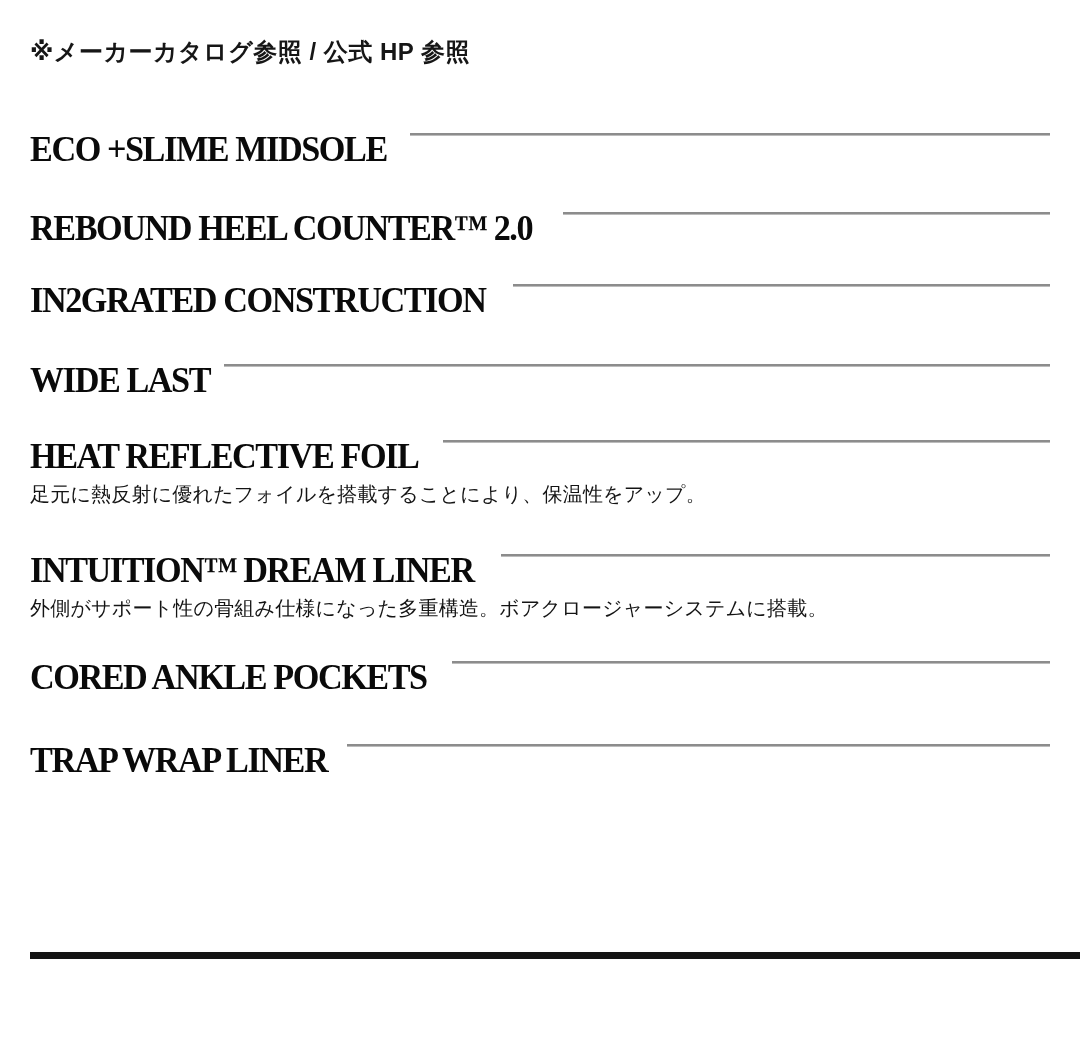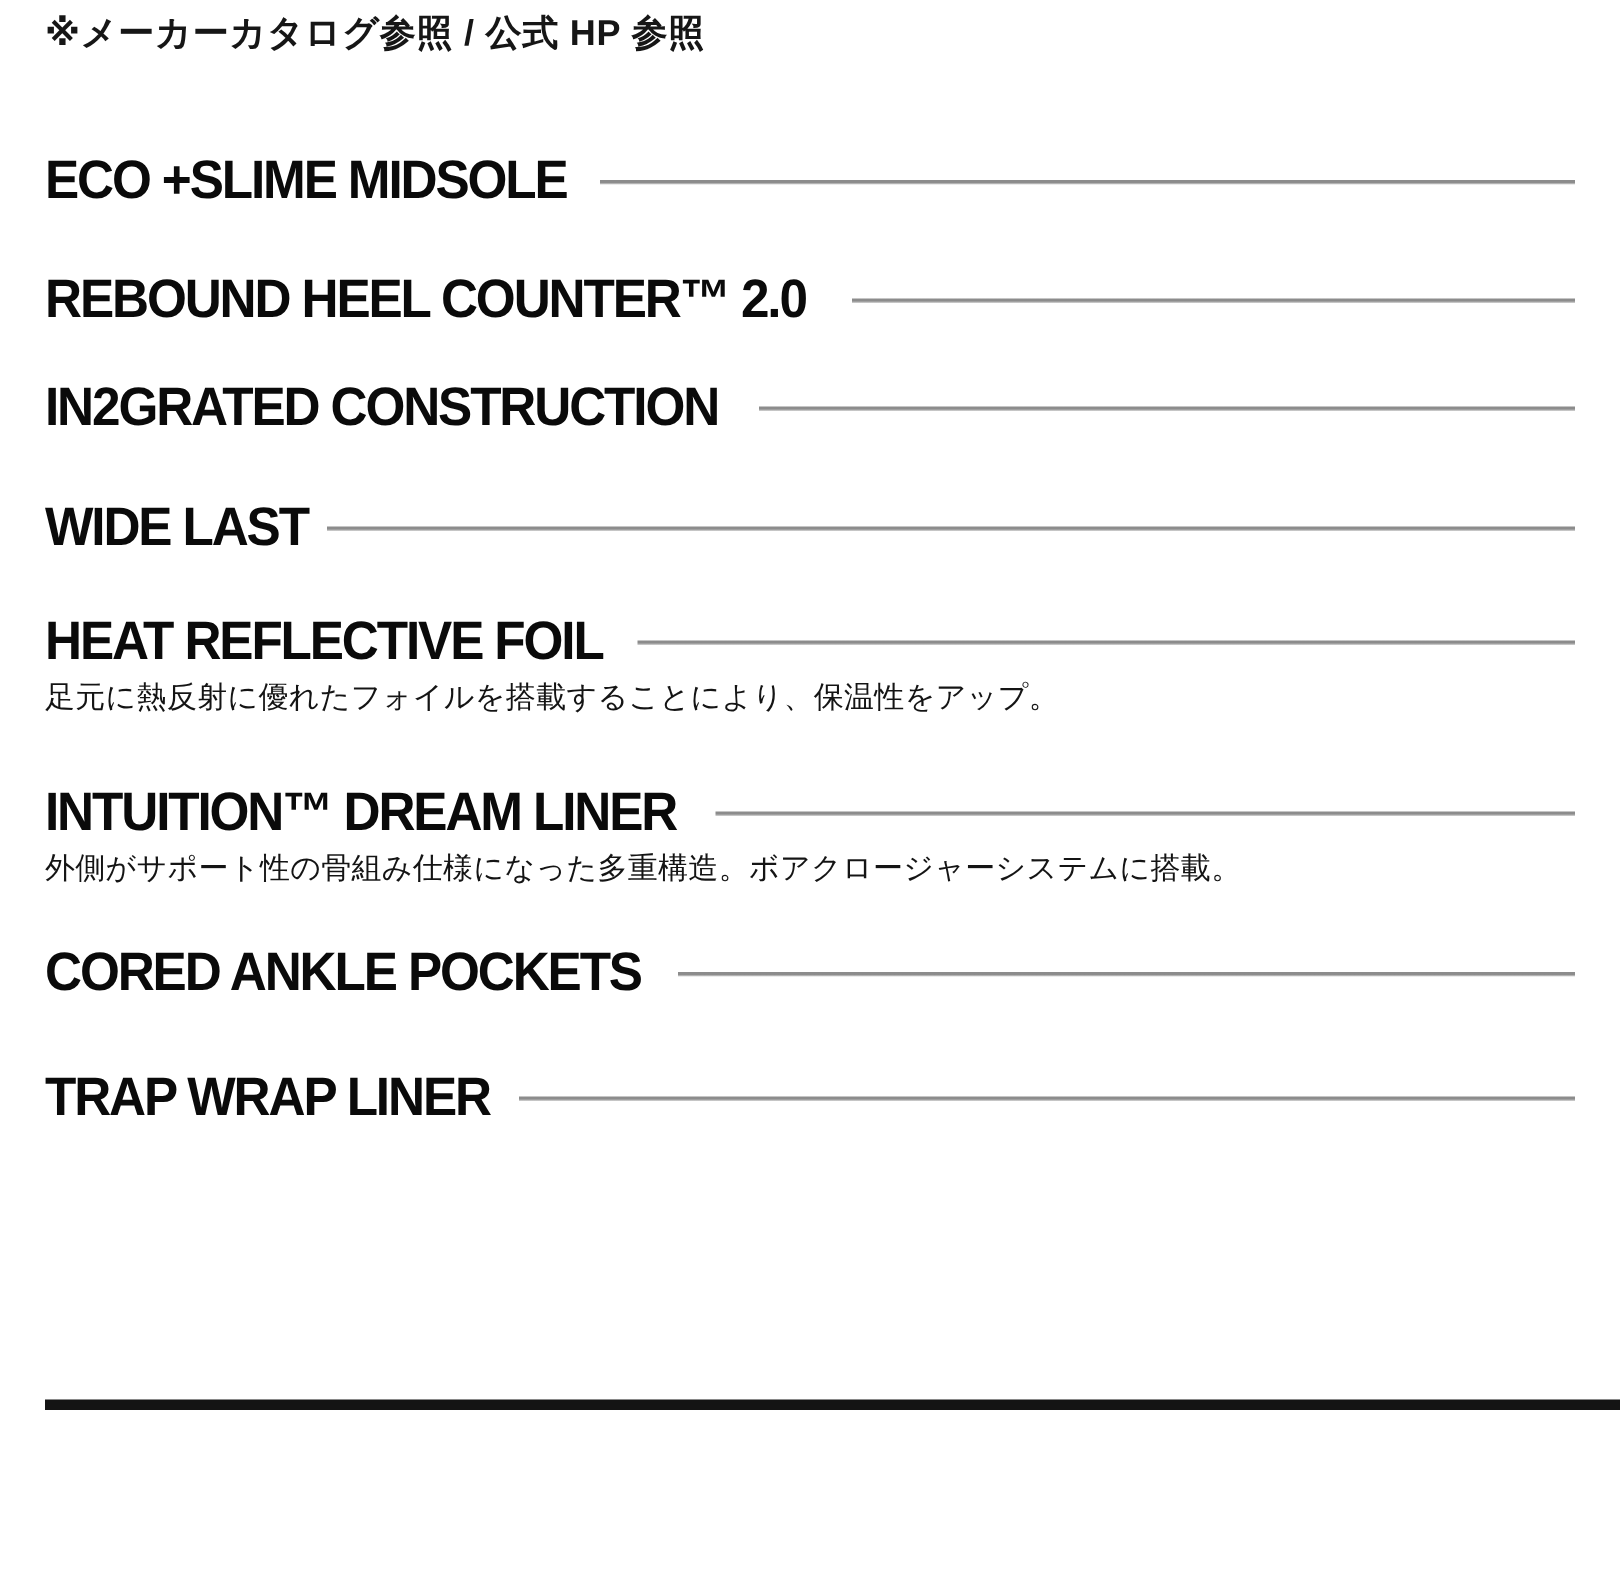--- a/index.html
+++ b/index.html
@@ -7,21 +7,22 @@
   body {
     position: relative;
     background: #ffffff;
     font-family: "Liberation Sans", "DejaVu Sans", sans-serif;
     overflow: hidden;
   }
   .page {
     position: relative;
     width: 1080px;
     height: 940px;
-    padding: 8px 30px 0 30px;
+    padding: 18px 30px 0 30px;
+    margin-top: 19px;
   }
   .note {
     font-size: 24px;
     font-weight: 600;
     letter-spacing: 0.5px;
     color: #161616;
     line-height: 30px;
   }
   .feature { margin-top: 40px; }
   .feature:nth-of-type(1)  { margin-top: 64px; }
@@ -29,21 +30,21 @@
   .feature:nth-of-type(3)  { margin-top: 36px; }
   .feature:nth-of-type(4)  { margin-top: 44px; }
   .feature:nth-of-type(5)  { margin-top: 39px; }
   .feature:nth-of-type(6)  { margin-top: 40px; }
   .feature:nth-of-type(7)  { margin-top: 44px; }
   .feature:nth-of-type(8)  { margin-top: 37px; }
   .feature:nth-of-type(9)  { margin-top: 47px; }
   .feature:nth-of-type(10) { margin-top: 39px; }
   .feature-head {
     display: flex;
-    align-items: center;
+    font-family: Liberation Serif, serif;
   }
   .feature-title {
     font-size: 36px;
     font-weight: bold;
     letter-spacing: -1.5px;
     line-height: 36px;
     color: #0a0a0a;
     white-space: nowrap;
     transform: scaleX(0.95);
     transform-origin: left center;

